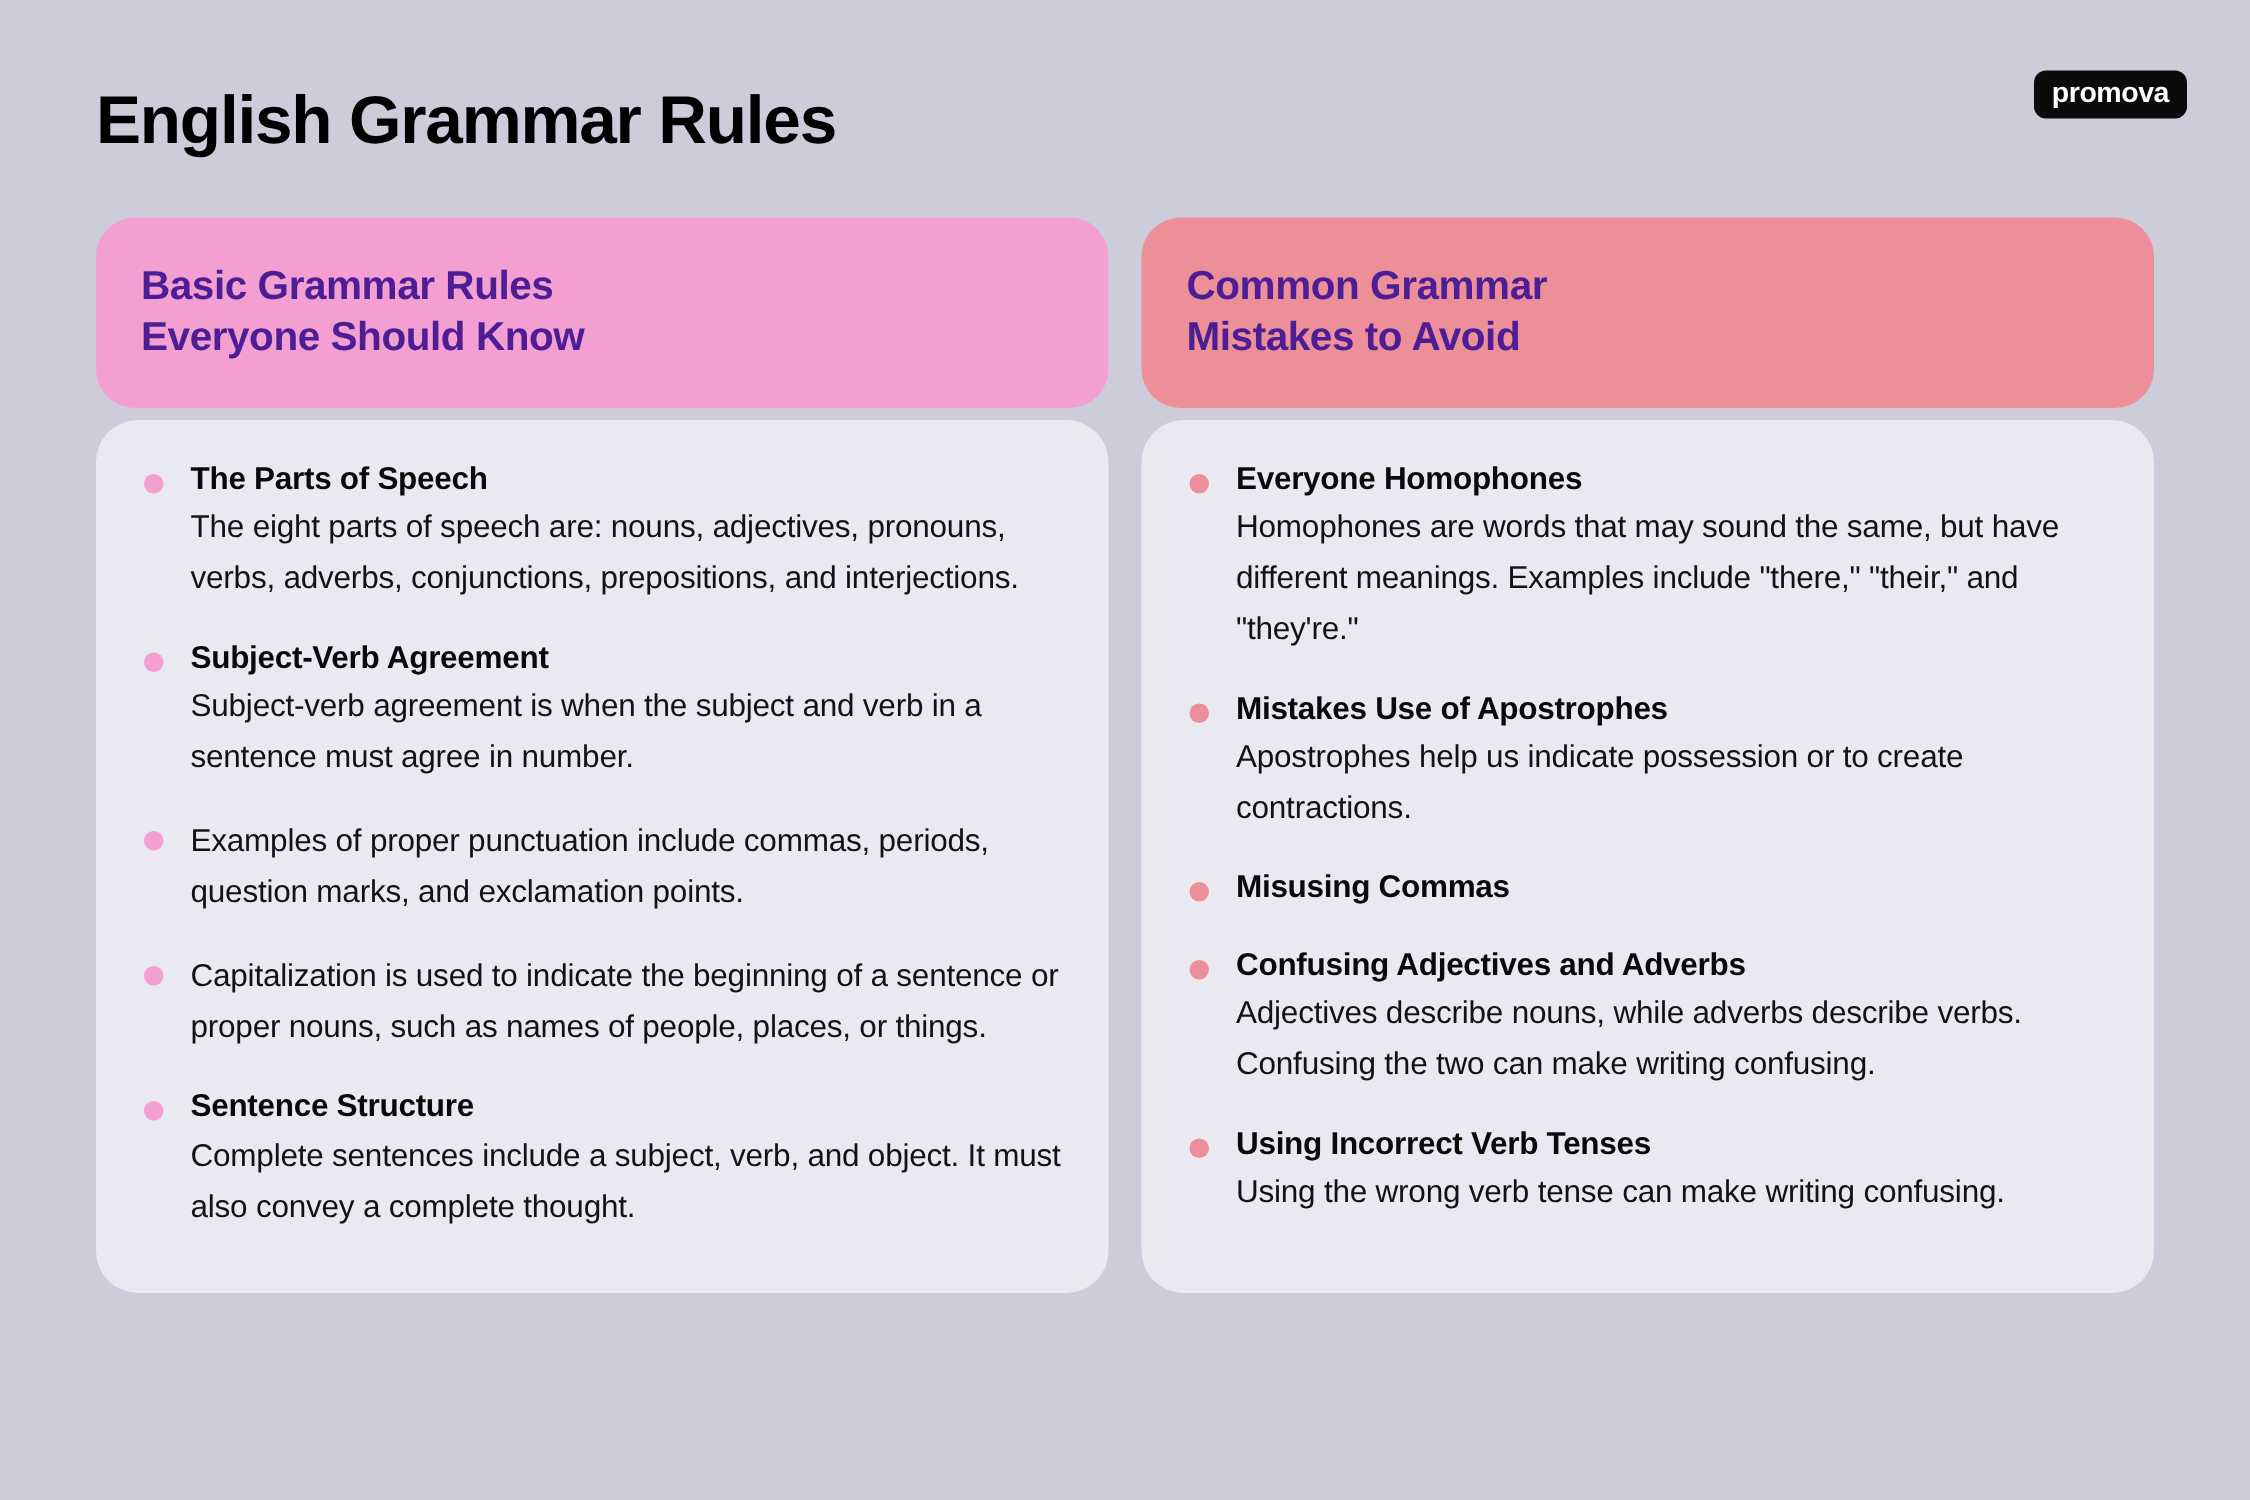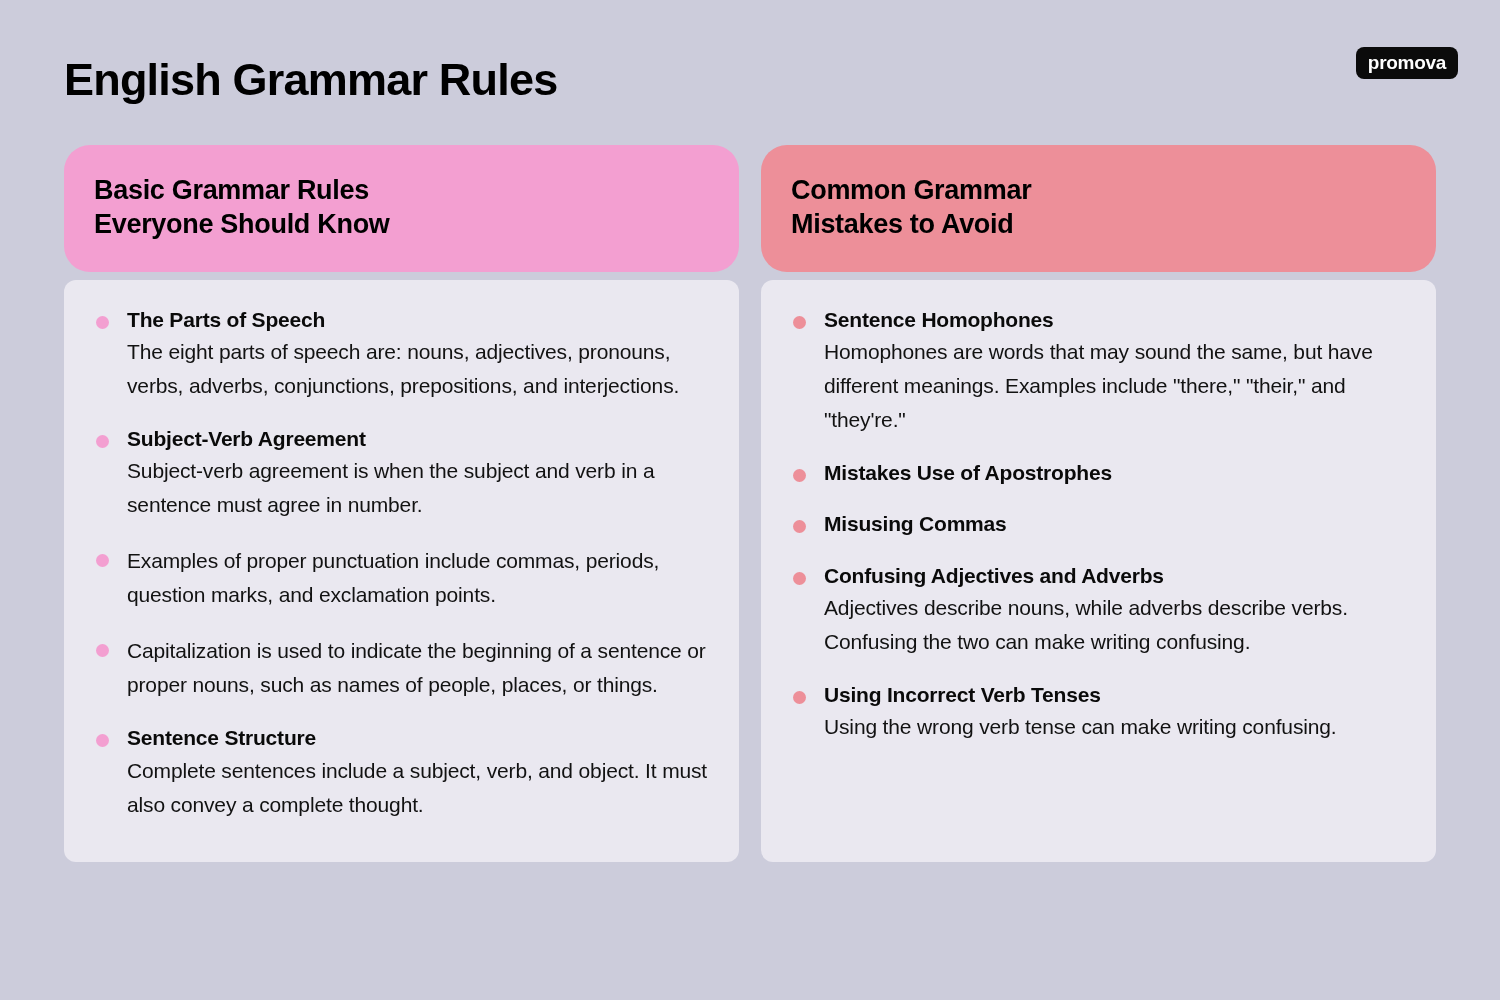--- a/index.html
+++ b/index.html
@@ -68,31 +68,31 @@
     min-width: 0;
   }
 
   .column-header {
     border-radius: 26px;
     padding: 28px 30px 30px 30px;
     font-size: 27px;
     font-weight: 700;
     line-height: 1.27;
     letter-spacing: -0.3px;
-    color: #000000;
+    color: #4c1d95;
   }
 
   .column-header .hl { display: block; }
 
   .col-basic .column-header { background: #f39fd1; }
   .col-mistakes .column-header { background: #ed8f99; }
 
   .column-body {
     background: #eae8f0;
-    border-radius: 12px;
+    border-radius: 28px;
     padding: 26px 30px 40px 30px;
     flex: 1 1 auto;
   }
 
   .rule-list {
     list-style: none;
     display: flex;
     flex-direction: column;
     gap: 22px;
   }
@@ -184,27 +184,28 @@
   <section class="column col-mistakes">
     <div class="column-header">
       <span class="hl">Common Grammar</span>
       <span class="hl">Mistakes to Avoid</span>
     </div>
     <div class="column-body">
       <ul class="rule-list">
 
         <li class="rule-item">
           <span class="bullet-dot"></span>
-          <div class="rule-title">Sentence Homophones</div>
+          <div class="rule-title">Everyone Homophones</div>
           <div class="rule-desc">Homophones are words that may sound the same, but have different meanings. Examples include "there," "their," and "they're."</div>
         </li>
 
         <li class="rule-item">
           <span class="bullet-dot"></span>
           <div class="rule-title">Mistakes Use of Apostrophes</div>
+          <div class="rule-desc">Apostrophes help us indicate possession or to create contractions.</div>
         </li>
 
         <li class="rule-item">
           <span class="bullet-dot"></span>
           <div class="rule-title">Misusing Commas</div>
         </li>
 
         <li class="rule-item">
           <span class="bullet-dot"></span>
           <div class="rule-title">Confusing Adjectives and Adverbs</div>

